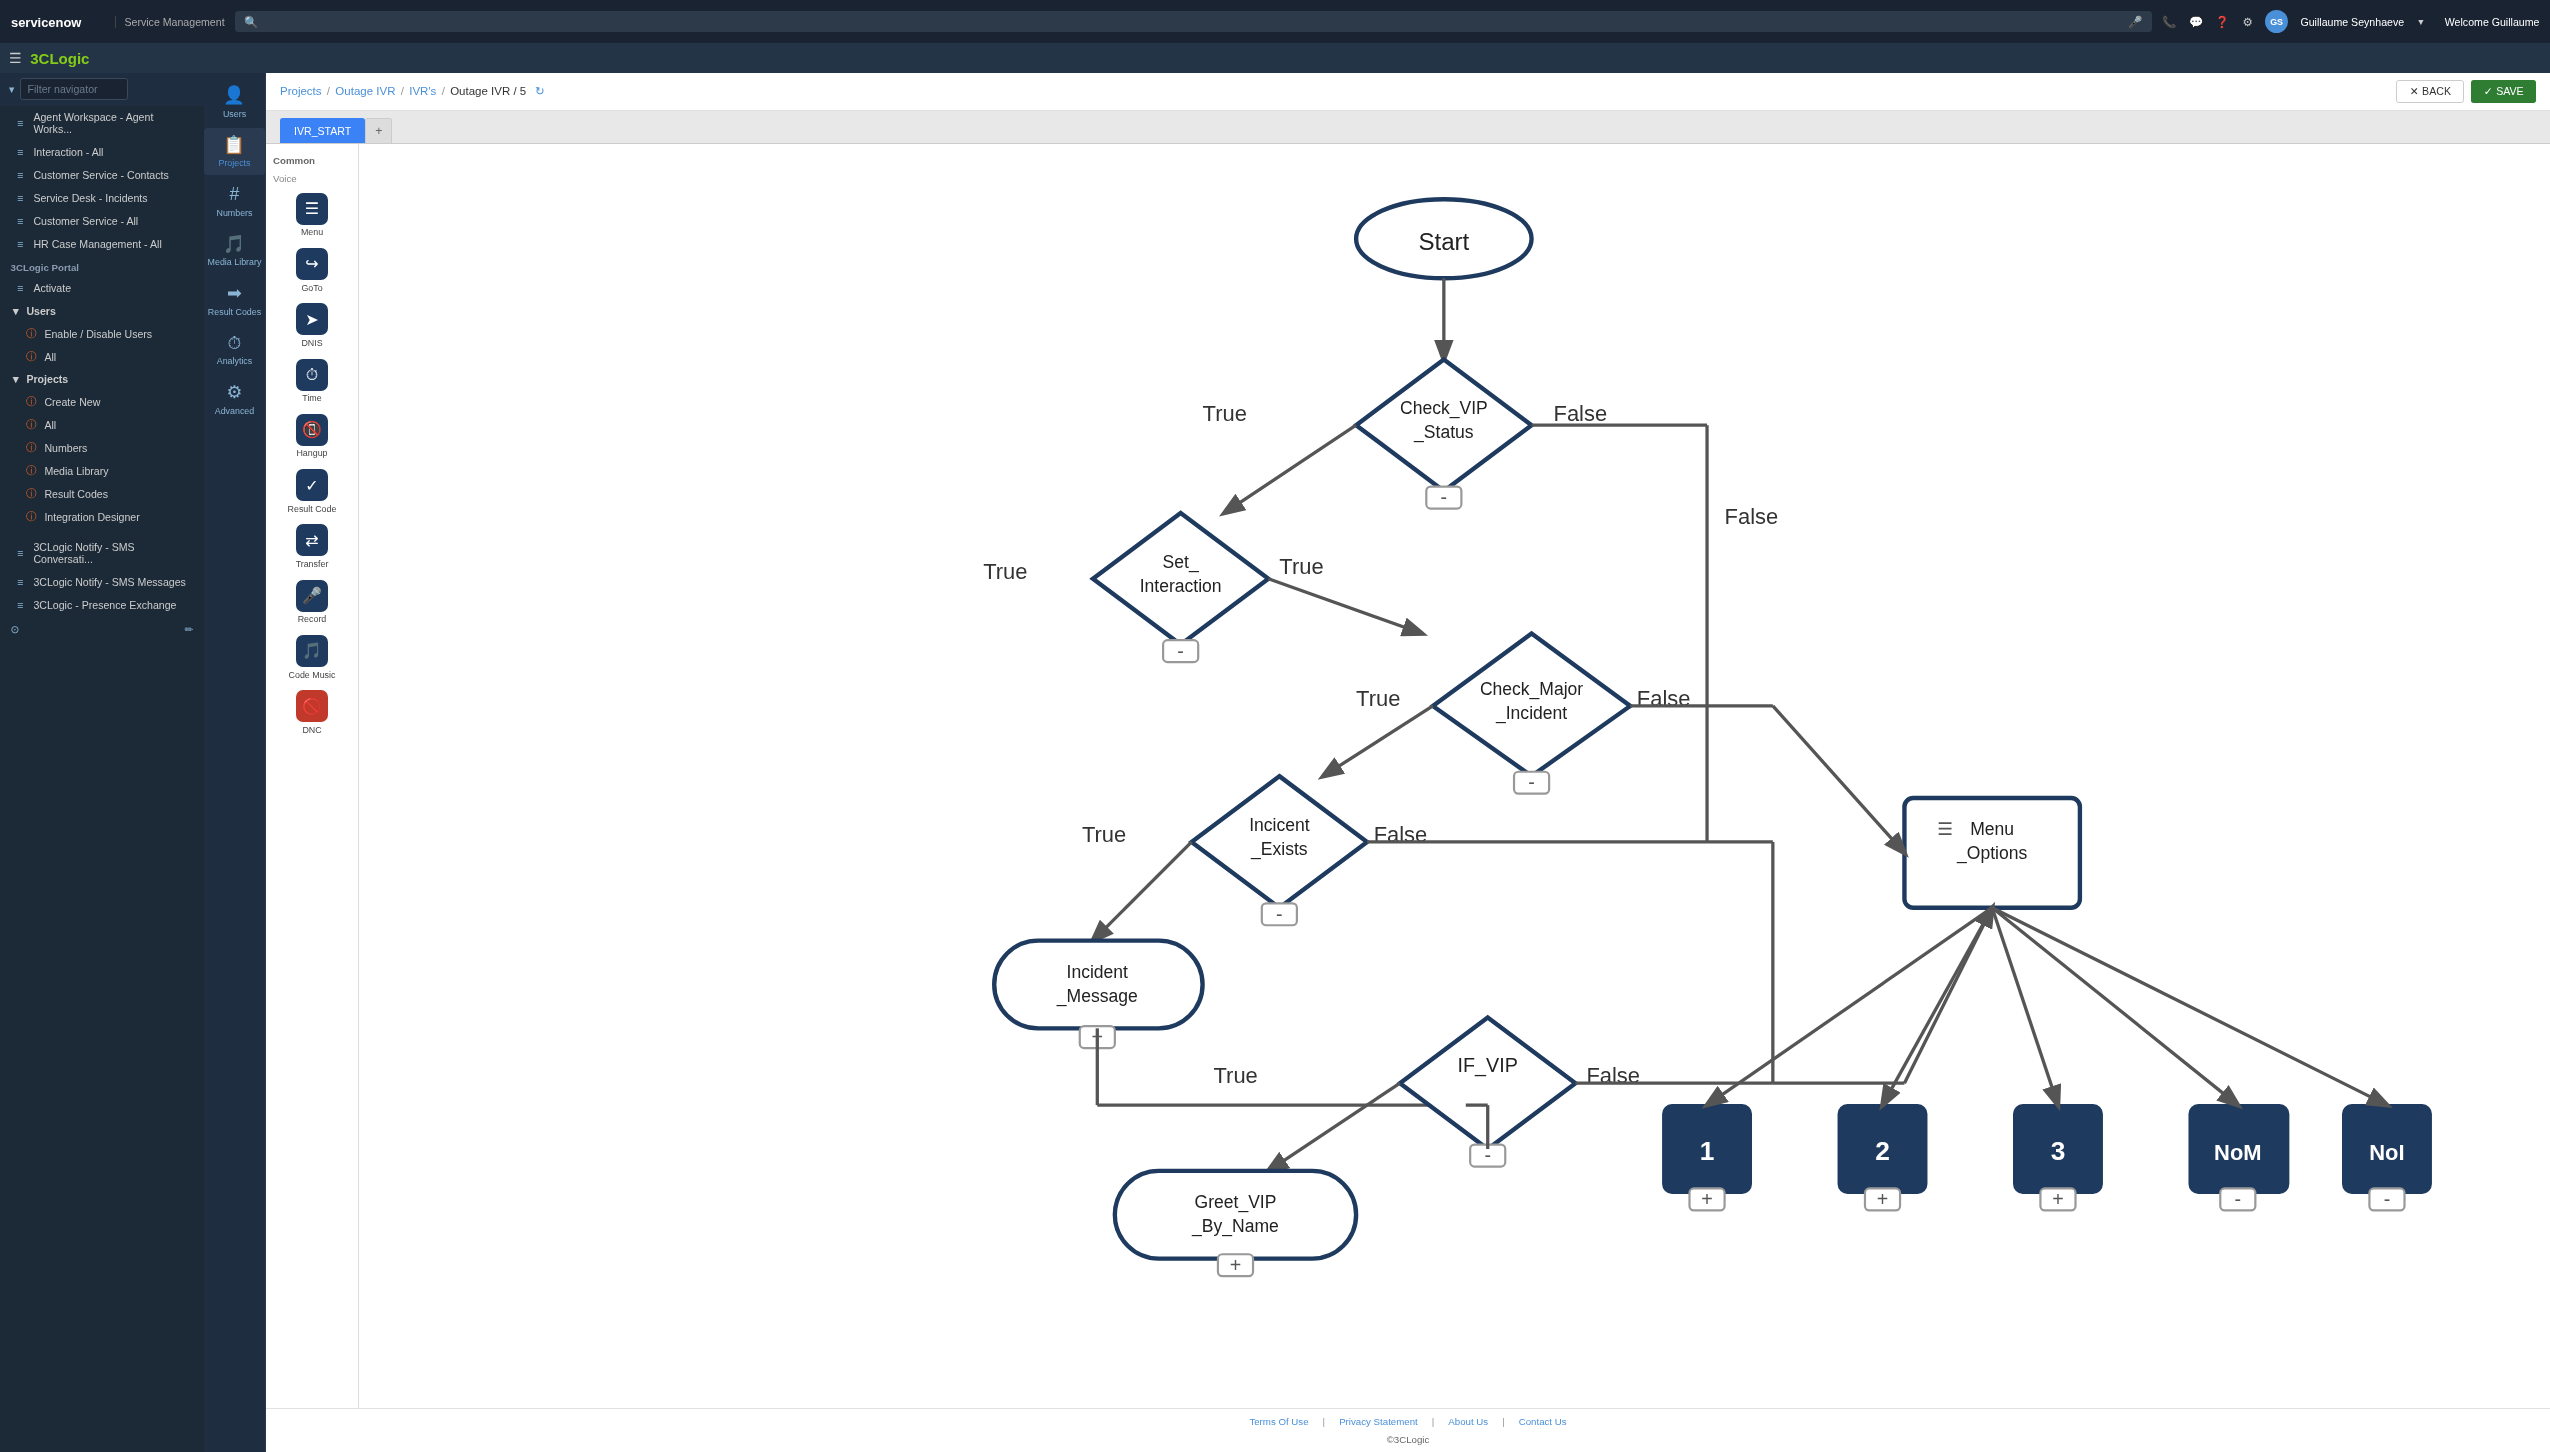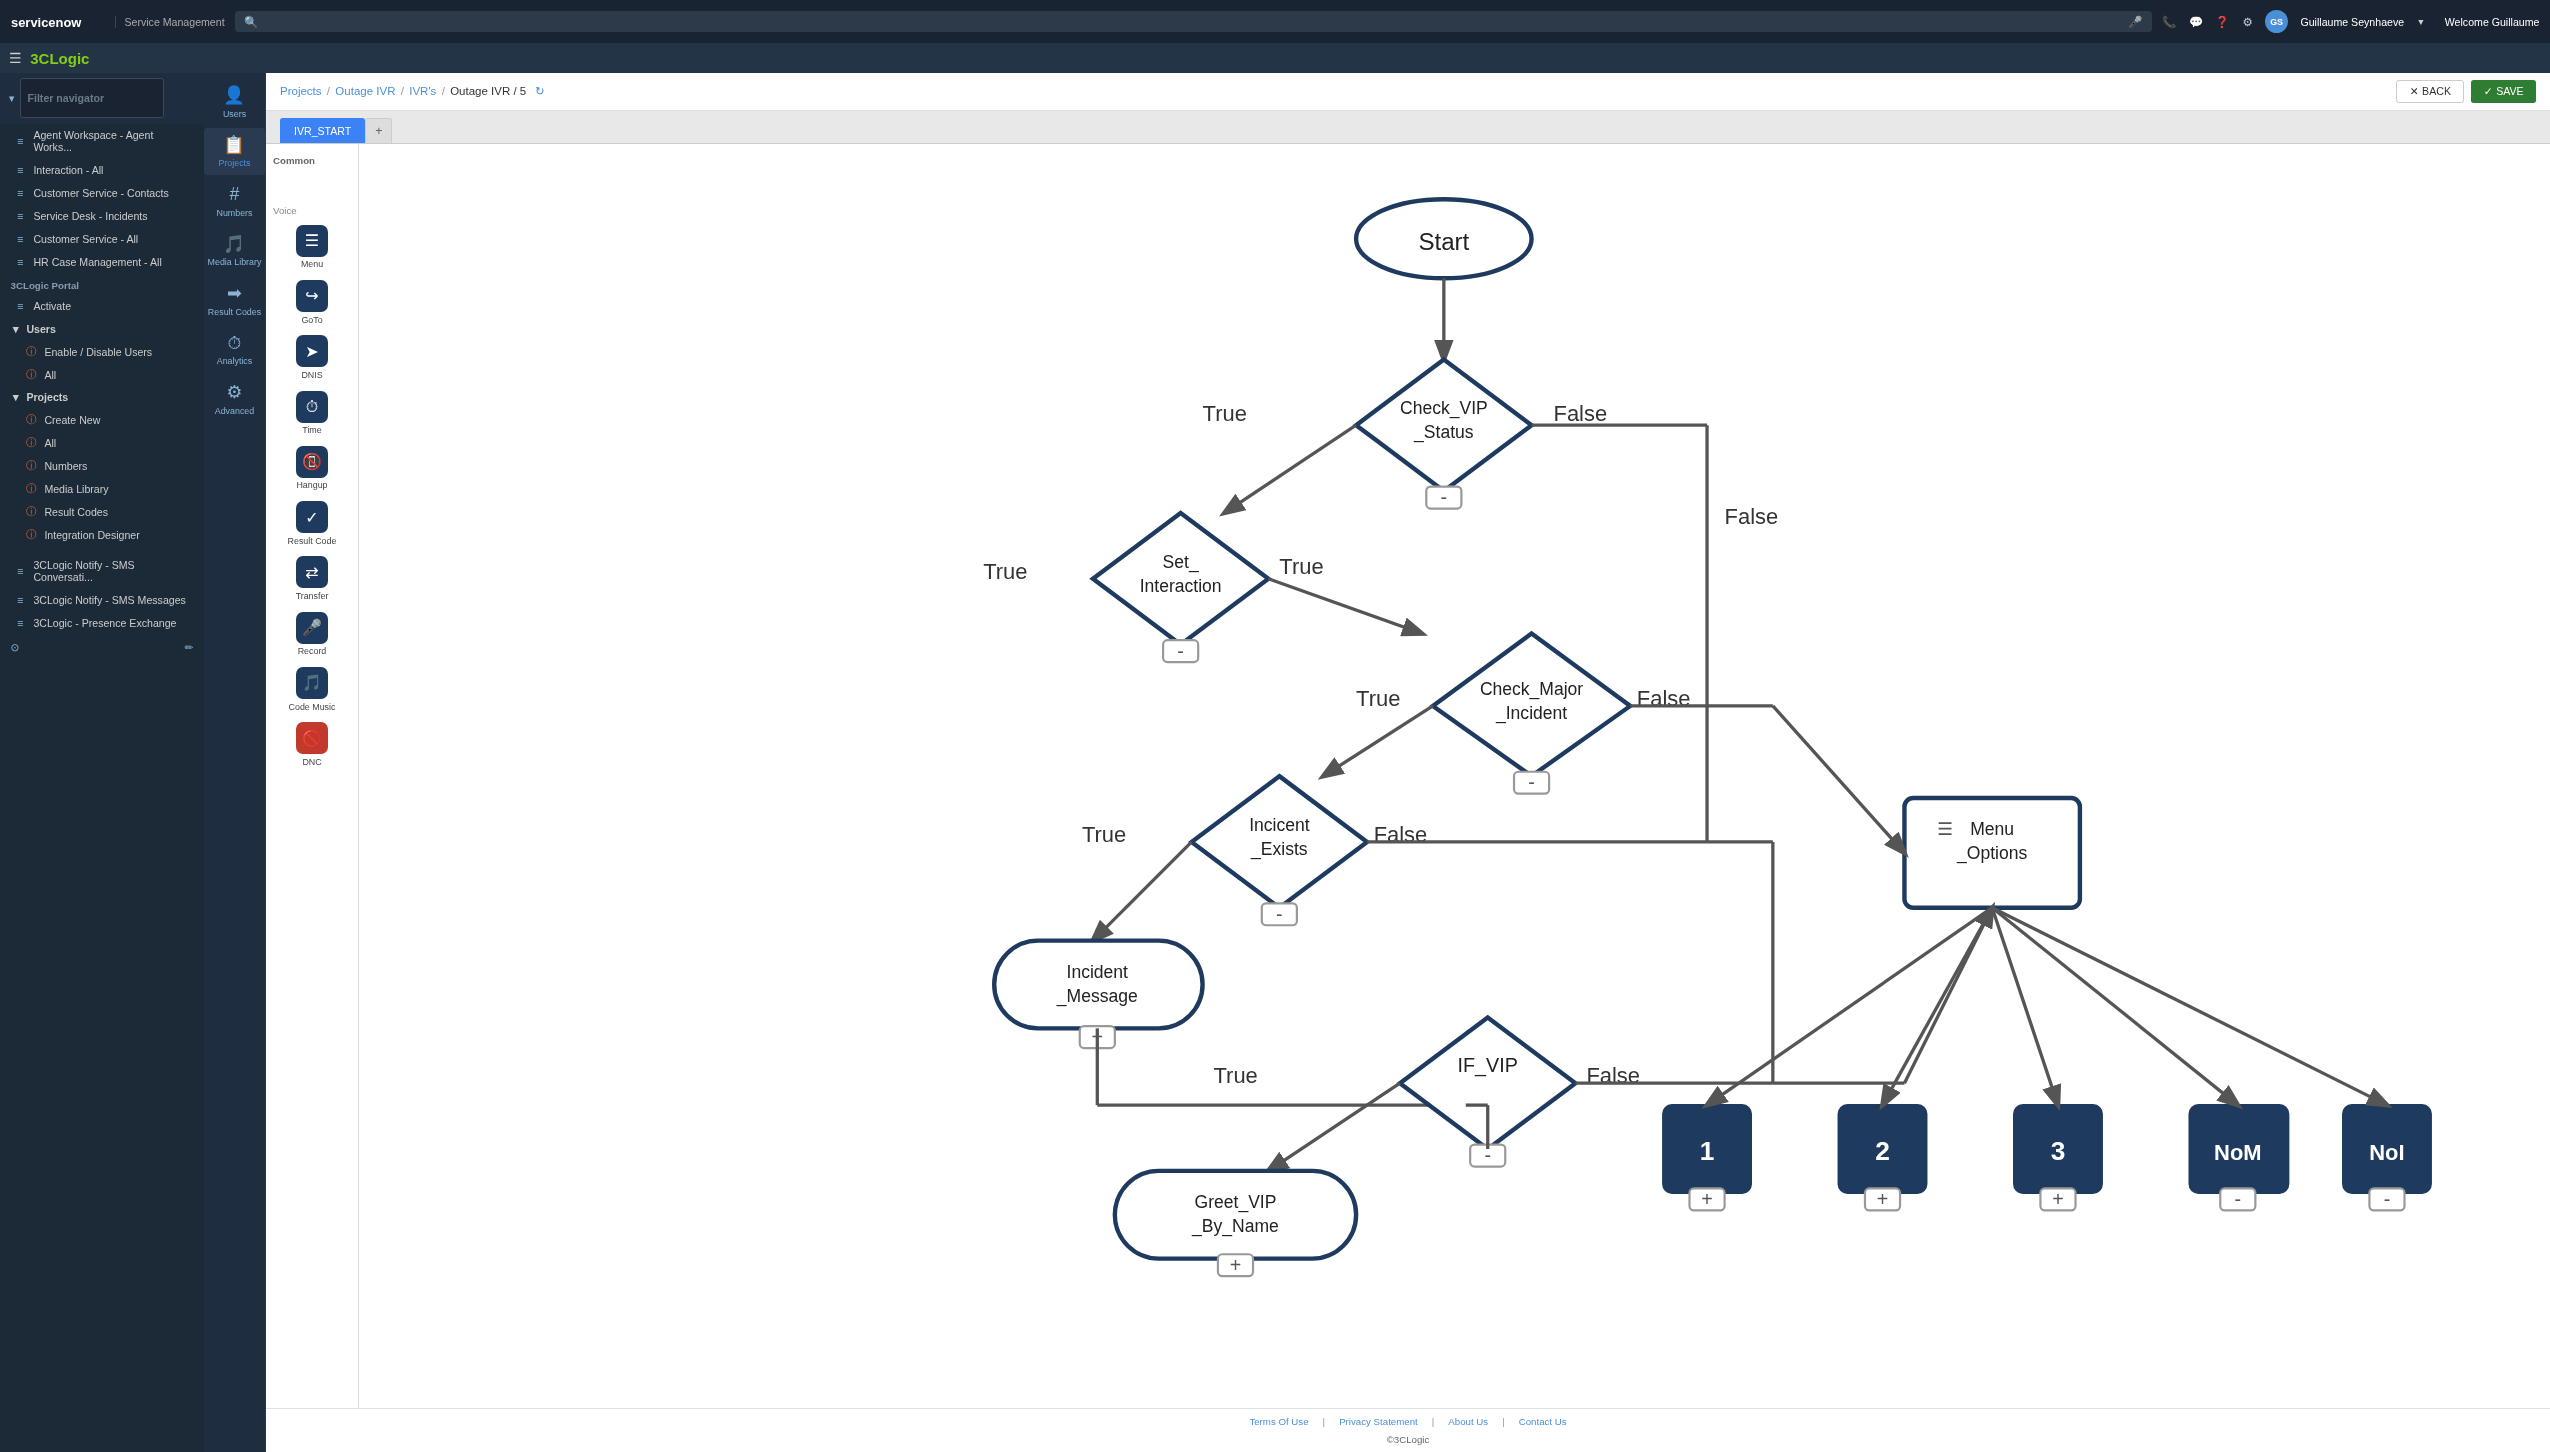--- a/index.html
+++ b/index.html
@@ -13,21 +13,21 @@
     .top-nav .search-bar input { background: transparent; border: none; color: white; outline: none; width: 100%; font-size: 11.5px; }
     .top-nav .search-bar input::placeholder { color: #8a9bb0; }
     .top-nav-right { display: flex; align-items: center; gap: 12.4px; color: #ccc; }
     .avatar-circle { background: #4a90d9; border-radius: 50%; width: 23px; height: 23px; display: flex; align-items: center; justify-content: center; color: white; font-size: 8.9px; font-weight: bold; }
     .welcome-text { color: white; font-size: 10.6px; margin-left: 8.9px; }
 
     
     .second-nav { background: #243447; display: flex; align-items: center; height: 30px; padding: 0 8.9px; gap: 5.3px; flex-shrink: 0; }
     .hamburger { color: #ccc; font-size: 14px; cursor: pointer; margin-right: 3.5px; }
     .brand-3clogic { color: #84cc16; font-weight: bold; font-size: 15px; }
-    .filter-nav-input { background: #1a2332; border: 0.9px solid #3a4a5c; border-radius: 2.7px; color: #ccc; padding: 13px 7px; font-size: 10.6px; width: 144px; outline: none; font-weight: bold; }
+    .filter-nav-input { background: #1a2332; border: 0.9px solid #3a4a5c; border-radius: 2.7px; color: #ccc; padding: 4px 7px; font-size: 10.6px; width: 108px; outline: none; }
     .filter-nav-input::placeholder { color: #6a7a8a; }
 
     
     .main-layout { display: flex; flex: 1; overflow: hidden; }
 
     
     .left-sidebar { width: 204px; background: #1c2a38; color: #ccc; overflow-y: auto; flex-shrink: 0; font-size: 10.6px; }
     .sidebar-item { padding: 5.3px 10.6px 5.3px 14px; display: flex; align-items: center; gap: 7px; cursor: pointer; }
     .sidebar-section-header { padding: 7px 10.6px 3.5px; color: #8a9bb0; font-size: 9.7px; font-weight: 600; }
     .sidebar-item .icon { width: 12.4px; height: 12.4px; display: inline-flex; align-items: center; justify-content: center; color: #8ab4d4; flex-shrink: 0; }
@@ -56,21 +56,21 @@
     .tab-bar { background: #e8e8e8; display: flex; padding: 7px 0 0 14px; border-bottom: 0.9px solid #ccc; }
     .tab { padding: 5.3px 14px; background: #3b82f6; color: white; font-size: 10.6px; cursor: pointer; border-radius: 2.7px 2.7px 0 0; display: flex; align-items: center; gap: 5.3px; }
     .tab-add { padding: 5.3px 8.9px; background: #ddd; color: #666; font-size: 12.4px; cursor: pointer; border-radius: 2.7px 2.7px 0 0; border: 0.9px solid #ccc; border-bottom: none; }
 
     
     .flow-canvas-wrapper { display: flex; flex: 1; overflow: hidden; }
 
     
     .toolbox { width: 93px; background: white; border-right: 0.9px solid #ddd; padding: 7px 0; overflow-y: auto; flex-shrink: 0; }
     .toolbox-section { padding: 3.5px 7px; color: #666; font-size: 9.7px; font-weight: 600; }
-    .toolbox-subsection { padding: 3.5px 7px; color: #888; font-size: 9.7px; margin-top: 32px; }
+    .toolbox-subsection { padding: 3.5px 7px; color: #888; font-size: 9.7px; }
     .toolbox-item { display: flex; flex-direction: column; align-items: center; padding: 5.3px 7px; cursor: grab; font-size: 8.9px; color: #444; gap: 2.7px; }
     .toolbox-icon { width: 32px; height: 32px; background: #1e3a5f; border-radius: 7px; display: flex; align-items: center; justify-content: center; color: white; font-size: 16px; }
     .toolbox-icon.red { background: #c0392b; }
 
     
     .flow-diagram { flex: 1; overflow: auto; position: relative; background: white; padding: 17.7px; }
     .flow-svg { width: 100%; height: 100%; min-width: 797px; min-height: 496px; }
 
     
     .footer { background: white; padding: 7px; text-align: center; font-size: 9.7px; color: #4a90d9; border-top: 0.9px solid #e0e0e0; }

